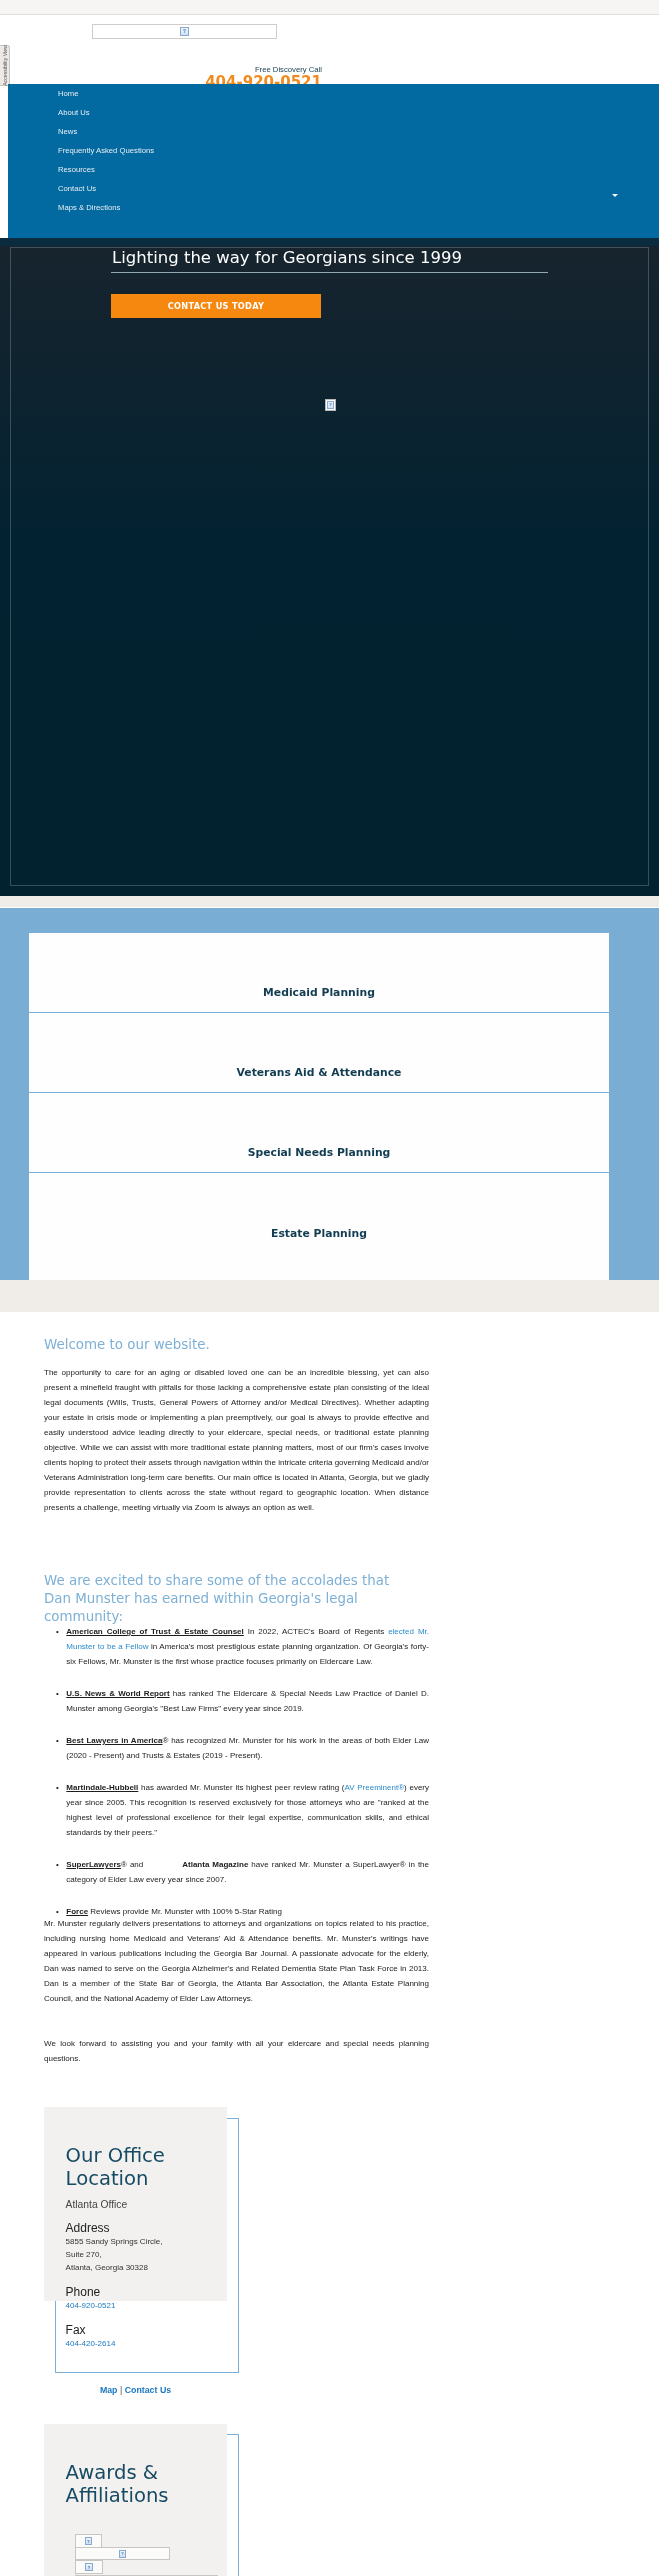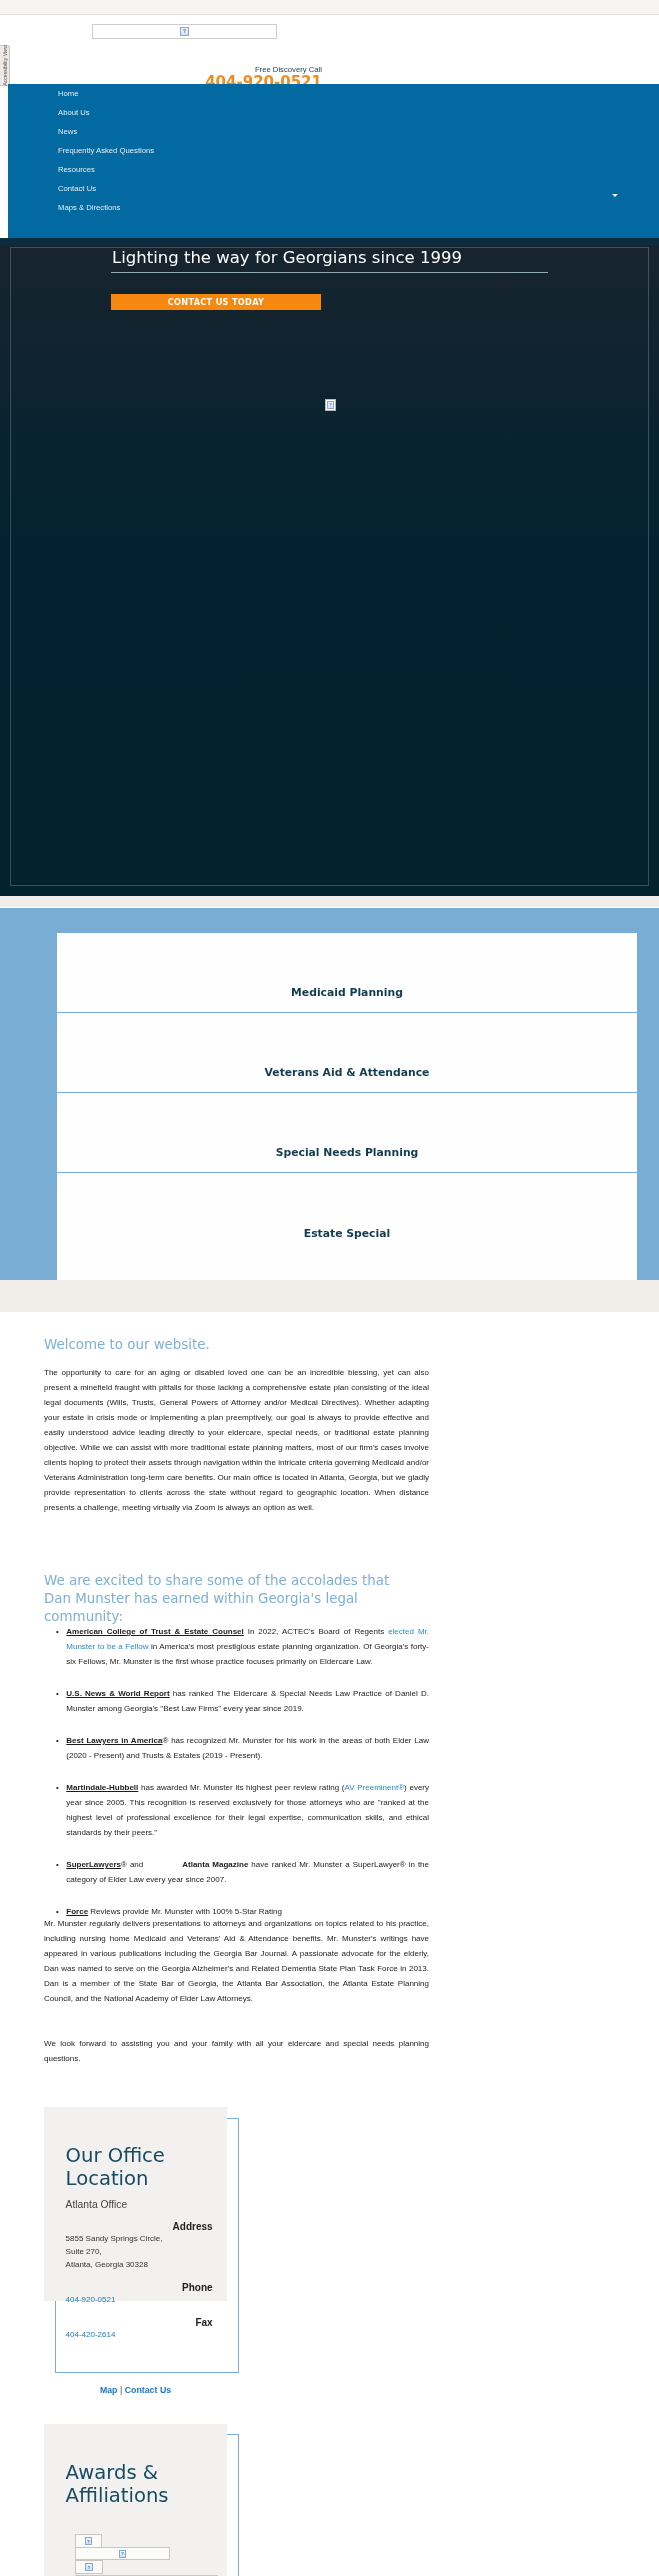--- a/index.html
+++ b/index.html
@@ -23,29 +23,29 @@
   .nav{left:8px;top:84px;width:659px;height:154px;background:#0369a1;}
   .nav ul{list-style:none;margin:0;padding:0;}
   .nav li{height:19px;display:flex;align-items:center;padding-left:50px;font-size:7.7px;color:#e6eef2;cursor:pointer;}
   .nav-strip{left:0;top:238px;width:659px;height:8.8px;background:#0a2c3e;}
   .tri-down{width:0;height:0;border-left:3.1px solid transparent;border-right:3.1px solid transparent;border-top:3.6px solid #fff;}
   
   .hero{left:0;top:246px;width:659px;height:650px;background:linear-gradient(#17242e,#032231 45%,#03222f);}
   .hero-frame{left:10.3px;top:1px;width:637px;height:637px;border:0.5px solid rgba(150,175,190,.33);}
   .hero-title{left:112px;top:2.1px;width:443px;font-size:16.5px;color:#fff;font-family:"DejaVu Sans",sans-serif;white-space:nowrap;}
   .hero-underline{left:111px;top:26px;width:437px;height:0.5px;background:rgba(168,191,204,.85);}
-  .hero-btn{left:111px;top:48px;width:210px;height:16px;background:#f6870f;color:#fff;border:none;
+  .hero-btn{left:111px;top:48px;width:210px;height:24px;background:#f6870f;color:#fff;border:none;
             font-family:"DejaVu Sans",sans-serif;font-weight:bold;font-size:8.2px;letter-spacing:0.3px;
             display:flex;align-items:center;justify-content:center;cursor:pointer;}
   .hero-broken{left:325px;top:153px;width:8.8px;height:9.8px;background:#fff;border:0.5px solid #b9b9b9;
                display:flex;align-items:center;justify-content:center;}
   
   .strip{left:0;width:659px;background:#f0ece7;}
   .services{left:0;top:908px;width:659px;height:372px;background:#7aadd3;}
-  .svc-card{left:57px;top:25px;width:580px;height:370px;background:#fdfefd;}
+  .svc-card{left:29px;top:25px;width:580px;height:370px;background:#fdfefd;}
   .svc-row{height:80px;display:flex;align-items:flex-end;justify-content:center;padding-bottom:13.4px;
            box-sizing:border-box;border-bottom:0.5px solid #7aadd3;cursor:pointer;}
   .svc-row:last-child{border-bottom:none;}
   .svc-row span{font-family:"DejaVu Sans",sans-serif;font-weight:bold;font-size:10.8px;color:#123c52;}
   
   .h-blue{color:#7db0d6;font-family:"DejaVu Sans",sans-serif;}
   .welcome-h{left:44px;top:1337px;font-size:13.4px;}
   .body-copy{font-size:8px;line-height:15px;color:#1c1c1c;text-align:justify;}
   .p1{left:44px;top:1365px;width:385px;}
   .accolades-h{left:44px;top:1572px;width:361px;font-size:13.4px;line-height:18px;}
@@ -58,21 +58,21 @@
   .b{font-weight:bold;margin-left:36px;}
   .lnk{color:#2a8bc9;text-decoration:none;cursor:pointer;}
   .p2{left:44px;top:1916px;width:385px;}
   .p3{left:44px;top:2036px;width:385px;}
   
   .frame{border:0.5px solid #7bafd8;background:#fff;}
   .gcard{background:#f2f1ef;}
   .card-title{font-family:"DejaVu Sans",sans-serif;font-size:19.6px;line-height:23px;color:#174b63;}
   .office-card{left:44px;top:2107px;width:183px;height:194px;padding:37px 14.4px 0 21.6px;box-sizing:border-box;}
   .office-sub{font-size:10.3px;color:#454545;margin-top:9.3px;}
-  .addr-label{font-size:10px;font-weight:bold;color:#222;margin-top:10.3px;text-align:right;}
+  .addr-label{font-size:12px;font-weight:normal;color:#222;margin-top:10.3px;}
   .addr-val{font-size:8px;color:#333;line-height:13.4px;}
   .blue-link{color:#1c79c2;text-decoration:none;cursor:pointer;}
   .map-links{left:44px;top:2385px;width:183px;text-align:center;font-size:8.8px;font-weight:bold;}
   .map-links .sep{color:#555;font-weight:normal;}
   .awards-card{left:44px;top:2424px;width:183px;height:217px;padding:37px 14.4px 0 21.6px;box-sizing:border-box;}
   .ph-box{border:0.5px solid #c9c6c2;background:#fbfbfa;display:flex;align-items:center;justify-content:center;}
 </style>
 </head>
 <body>
 
@@ -139,21 +139,21 @@
       <div class="svc-row">
         <span>Medicaid Planning</span>
       </div>
       <div class="svc-row">
         <span>Veterans Aid &amp; Attendance</span>
       </div>
       <div class="svc-row">
         <span>Special Needs Planning</span>
       </div>
       <div class="svc-row">
-        <span>Estate Special</span>
+        <span>Estate Planning</span>
       </div>
     </div>
   </section>
 
   <div class="abs strip" style="top:1280px;height:32px;"></div>
 
   <h2 class="abs h-blue welcome-h" style="margin:0;font-weight:normal;">Welcome to our website.</h2>
   <p class="abs body-copy p1" style="margin:0;">The opportunity to care for an aging or disabled loved one can be an incredible blessing, yet can also present a minefield fraught with pitfalls for those lacking a comprehensive estate plan consisting of the ideal legal documents (Wills, Trusts, General Powers of Attorney and/or Medical Directives). Whether adapting your estate in crisis mode or implementing a plan preemptively, our goal is always to provide effective and easily understood advice leading directly to your eldercare, special needs, or traditional estate planning objective. While we can assist with more traditional estate planning matters, most of our firm's cases involve clients hoping to protect their assets through navigation within the intricate criteria governing Medicaid and/or Veterans Administration long-term care benefits. Our main office is located in Atlanta, Georgia, but we gladly provide representation to clients across the state without regard to geographic location. When distance presents a challenge, meeting virtually via Zoom is always an option as well.</p>
   <h2 class="abs h-blue accolades-h" style="margin:0;font-weight:normal;">We are excited to share some of the accolades that Dan Munster has earned within Georgia's legal community:</h2>
 

